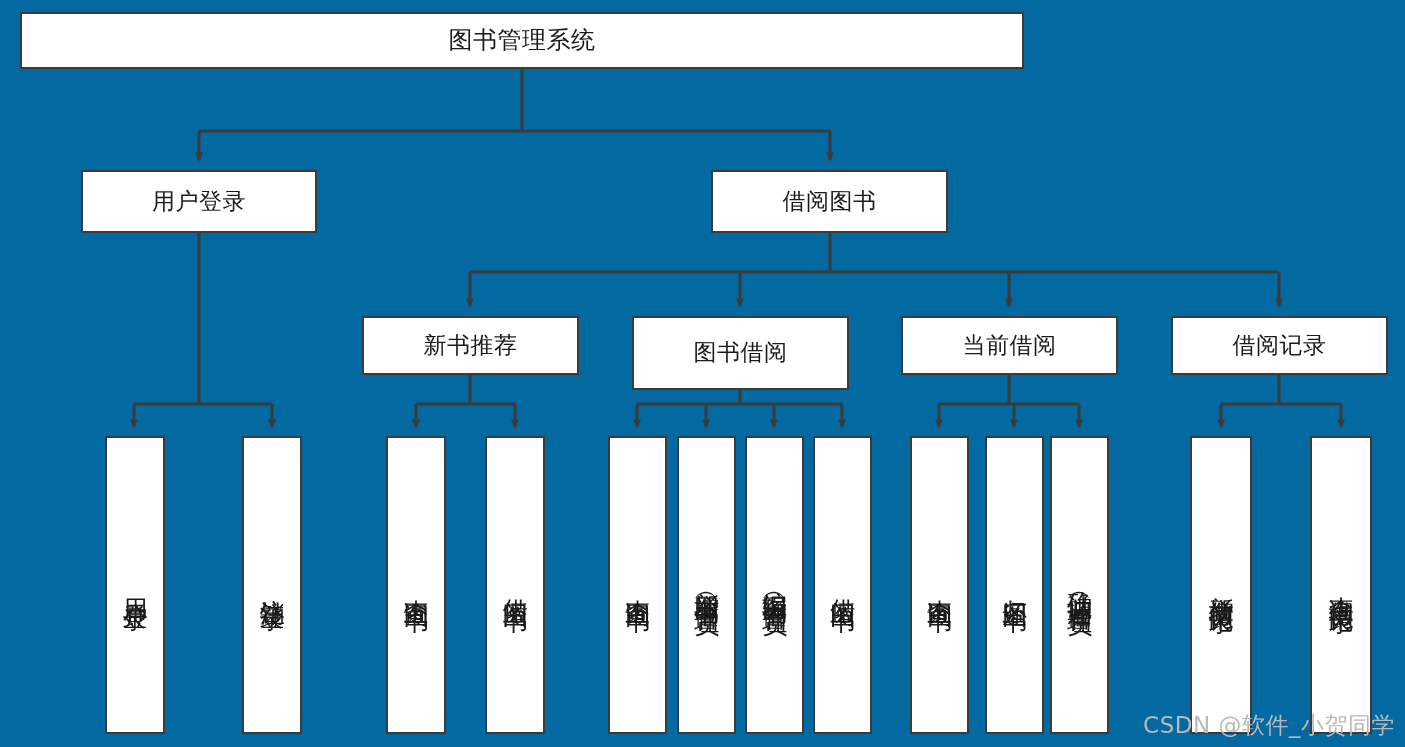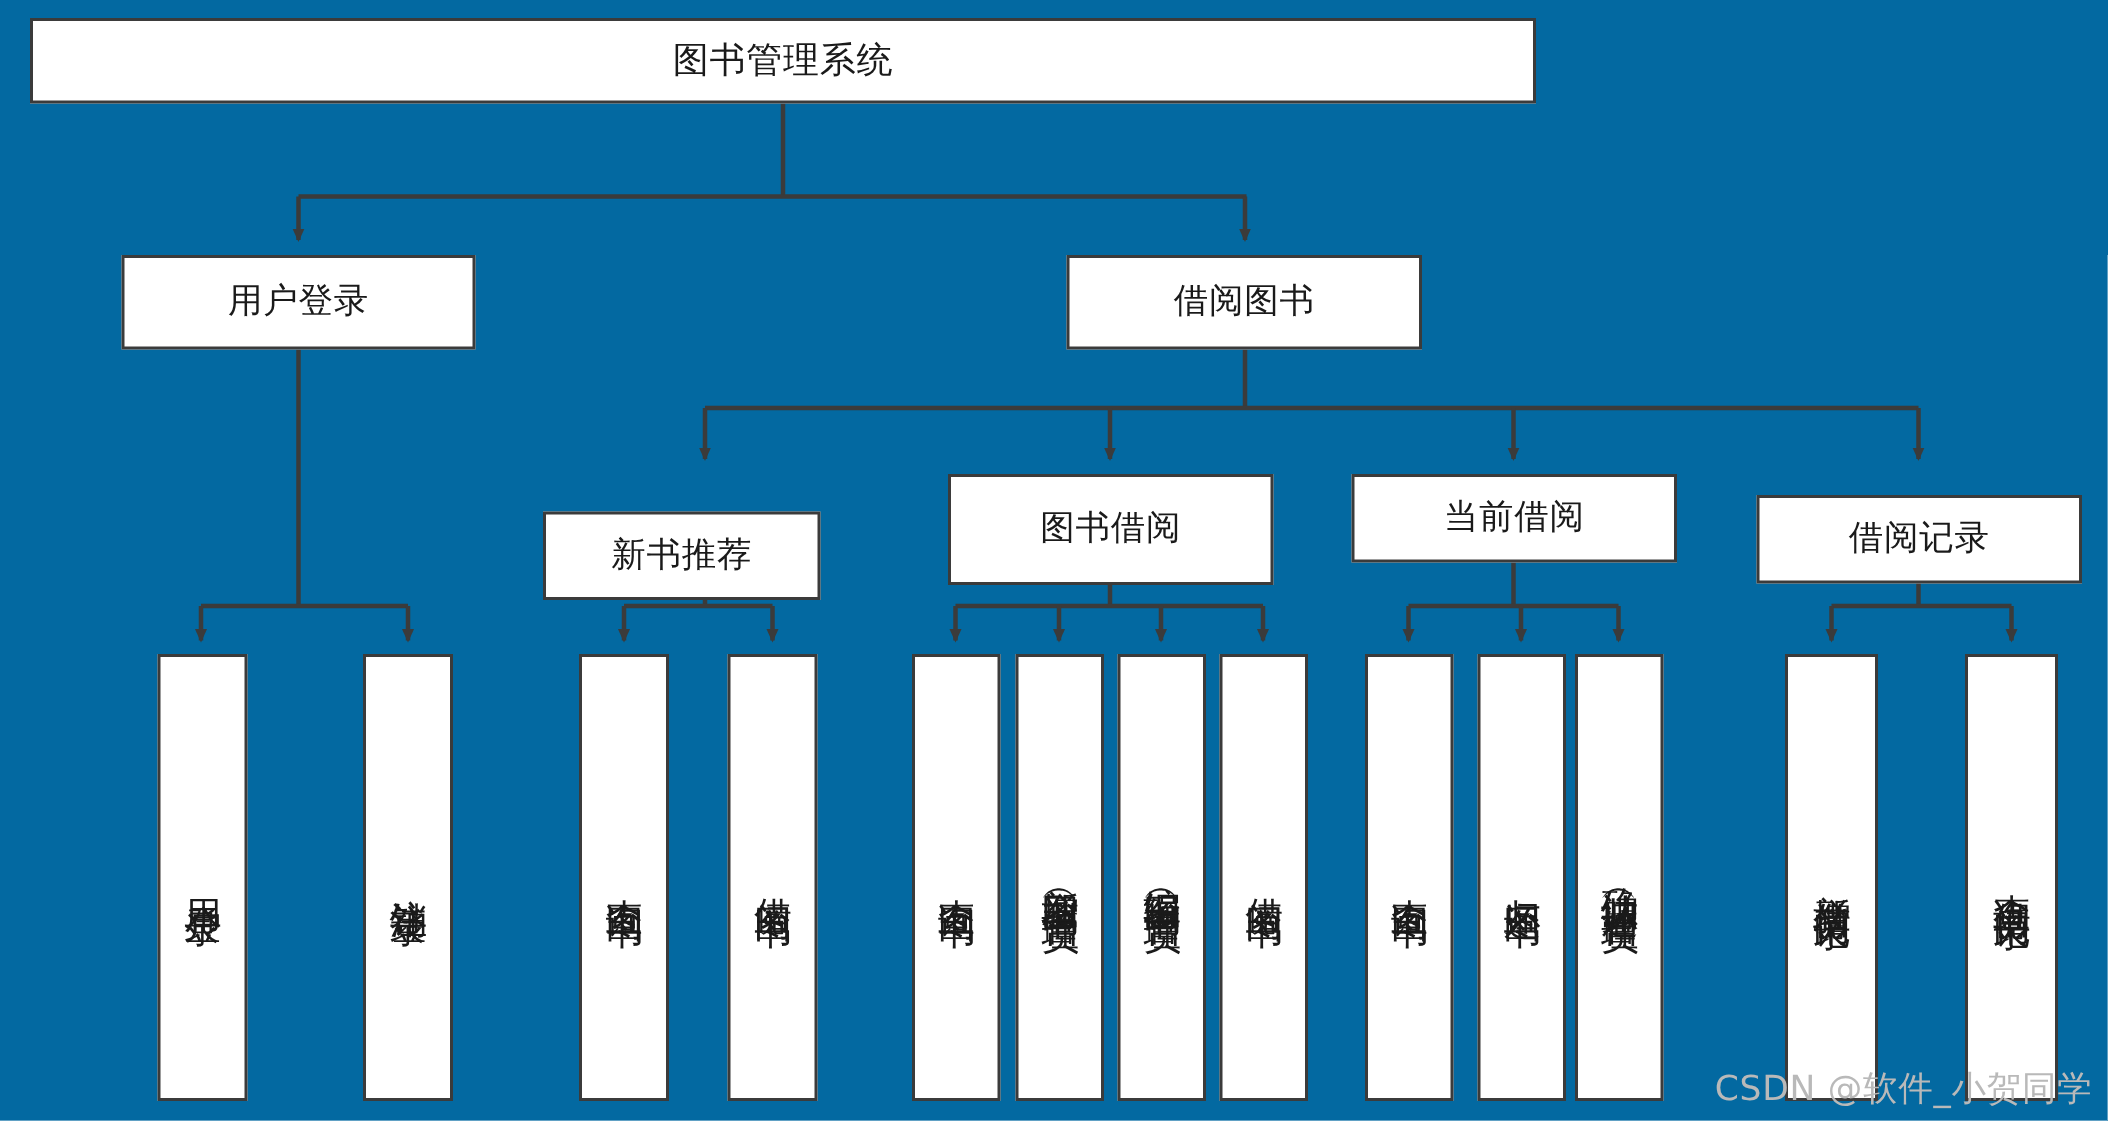--- a/index.html
+++ b/index.html
@@ -136,30 +136,30 @@
     <span class="lbl">图书管理系统</span>
   </div>
 
   <div class="node horiz" style="left: 81px; top: 170px; width: 236px; height: 63px;">
     <span class="lbl">用户登录</span>
   </div>
   <div class="node horiz" style="left: 711px; top: 170px; width: 237px; height: 63px;">
     <span class="lbl">借阅图书</span>
   </div>
 
-  <div class="node horiz" style="left: 362px; top: 316px; width: 185px; height: 59px; margin-top: 25px;">
+  <div class="node horiz" style="left: 362px; top: 316px; width: 217px; height: 59px;">
     <span class="lbl">新书推荐</span>
   </div>
   <div class="node horiz" style="left: 632px; top: 316px; width: 217px; height: 74px;">
     <span class="lbl">图书借阅</span>
   </div>
   <div class="node horiz" style="left: 901px; top: 316px; width: 217px; height: 59px;">
     <span class="lbl">当前借阅</span>
   </div>
-  <div class="node horiz" style="left: 1171px; top: 316px; width: 217px; height: 59px; margin-top: 14px;">
+  <div class="node horiz" style="left: 1171px; top: 316px; width: 217px; height: 59px;">
     <span class="lbl">借阅记录</span>
   </div>
 
   <div class="node vert" style="left: 105px; top: 436px; width: 60px; height: 298px;">
     <span class="lbl">用户登录</span>
   </div>
   <div class="node vert" style="left: 242px; top: 436px; width: 60px; height: 298px;">
     <span class="lbl">注销登录</span>
   </div>
   <div class="node vert" style="left: 386px; top: 436px; width: 60px; height: 298px;">

